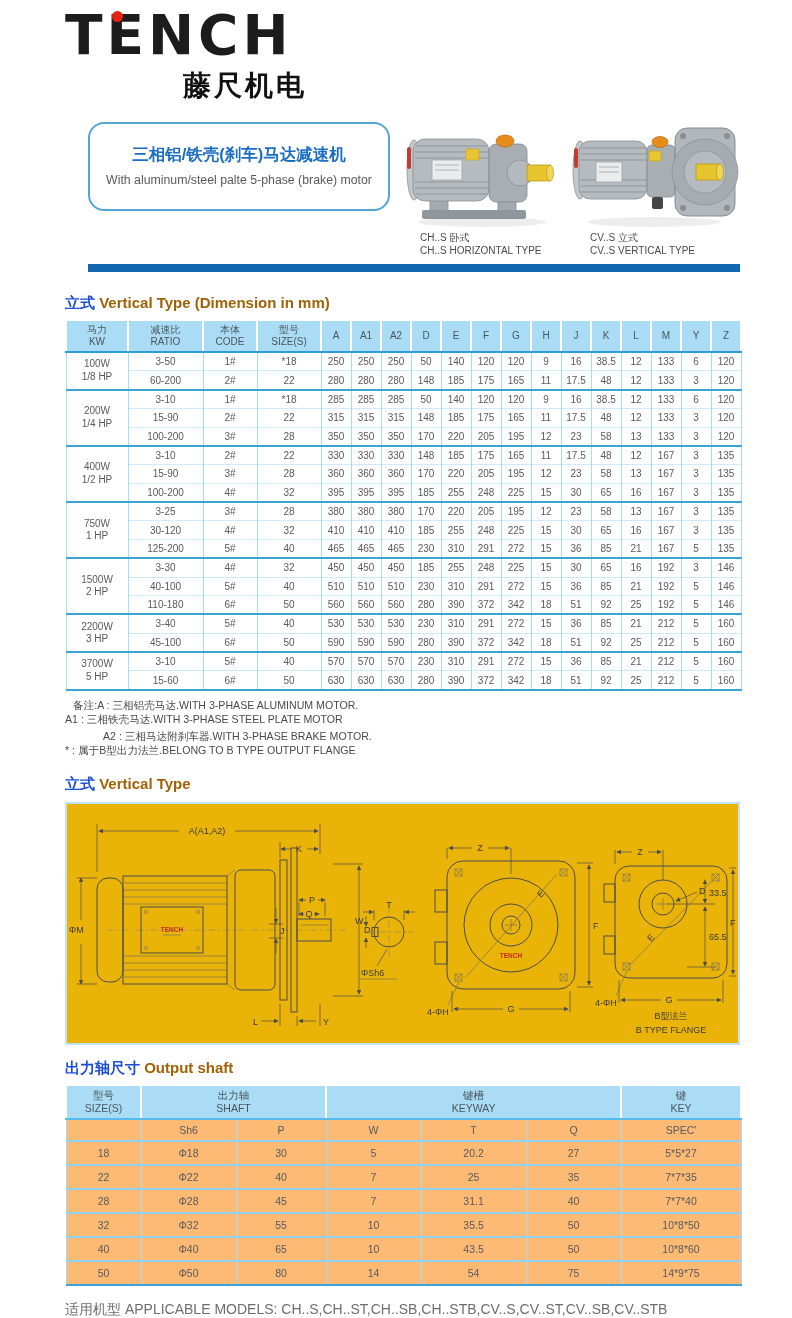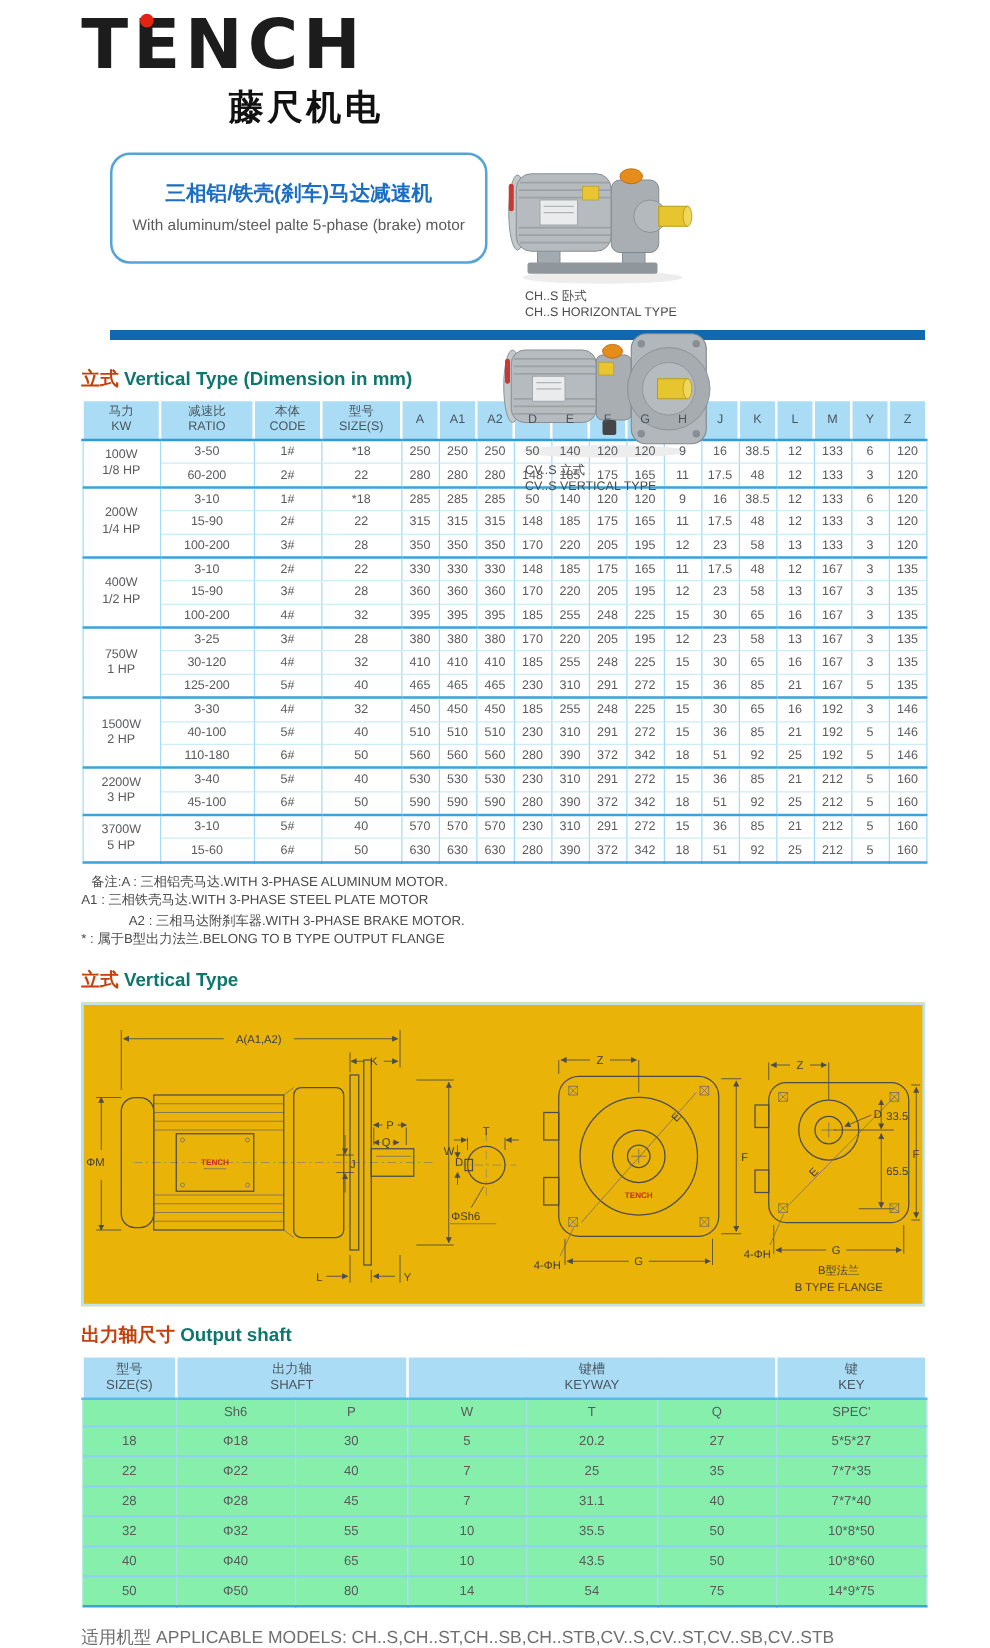--- a/index.html
+++ b/index.html
@@ -14,31 +14,31 @@
   .logo-block { position:relative; height:98px; }
   .brand { font-size:55px; font-weight:900; letter-spacing:4px; color:#1c1c1c; line-height:1; font-family:"DejaVu Sans", sans-serif; }
   .brand-dot { position:absolute; left:47px; top:3px; width:11px; height:11px; border-radius:50%; background:#e42313; }
   .brand-sub { font-size:28px; font-weight:bold; color:#111; letter-spacing:3px; margin:4px 0 0 118px; }
 
   
   .hero-row { display:flex; align-items:flex-start; margin-top:12px; height:142px; }
   .hero-box { width:302px; margin-left:23px; margin-top:4px; border:2px solid #54a5d6; border-radius:16px; padding:20px 8px 22px; }
   .hero-title { text-align:center; font-size:16.5px; font-weight:bold; color:#1b6ec2; }
   .hero-sub { text-align:center; font-size:12.3px; color:#5a5a5a; margin-top:7px; }
-  .motors { display:flex; margin-left:10px;flex-direction:column; }
+  .motors { display:flex; margin-left:10px; }
   .motor-fig { width:168px; margin-left:2px; }
   .motor-fig svg { display:block; }
   .motor-cap { font-size:10px; color:#4a4a4a; line-height:1.25; margin:2px 0 0 18px; }
 
   .blue-bar { margin:4px 0 0 23px; width:652px; height:8px; background:#1168af; }
 
   
   .section-title { font-size:15px; margin:0; }
-  .section-title .zh { color:#c2410c; font-weight:bold; }
-  .section-title .en { color:#0f766e; font-weight:bold; }
+  .section-title .zh { color:#1d4ed8; font-weight:bold; }
+  .section-title .en { color:#a16207; font-weight:bold; }
 
   
   table { border-collapse:collapse; table-layout:fixed; }
   .dim-table { width:675px; margin-top:6px; border-bottom:2px solid #39a3da; }
   .dim-table th {
     background:#aadcf5; color:#4a565e; font-weight:normal; font-size:10px; line-height:1.2;
     border:2px solid #fff; border-bottom:2px solid #2f9cd6; padding:3px 0; text-align:center;
   }
   .dim-table td {
     color:#595a5c; font-size:10px; text-align:center; padding:3.2px 0;
@@ -70,21 +70,21 @@
   
   .out-title { margin-top:14px; }
   .out-table { width:675px; margin-top:6px; border-bottom:2px solid #39a3da; }
   .out-table th {
     background:#aadcf5; color:#4a565e; font-weight:normal; font-size:10.5px; line-height:1.25;
     border:2px solid #fff; border-bottom:2px solid #57bcec; padding:3px 0; text-align:center;
   }
   .out-table td {
     color:#595a5c; font-size:10.5px; text-align:center; padding:5px 0;
     border-left:1px solid #a5dcf6; border-right:1px solid #a5dcf6; border-top:2px solid #8fd2f4;
-    background:#86efac;
+    background:#fdba74;
   }
   .out-table tr.subhead td { border-top:none; padding:4px 0; }
 
   .footer-models { font-size:14px; color:#6e6e6e; margin-top:15px; }
   .artifact { width:150px; height:9px; background:#f4c3cc; opacity:.5; margin-top:9px; border-radius:2px; }
 </style>
 </head>
 <body>
 
 <div class="page">

